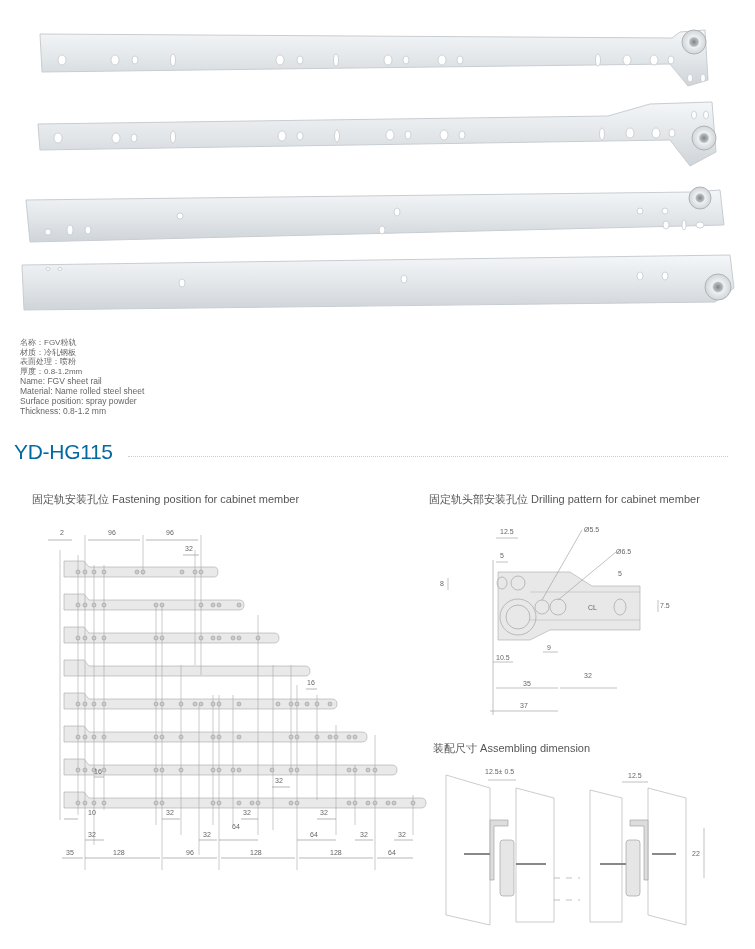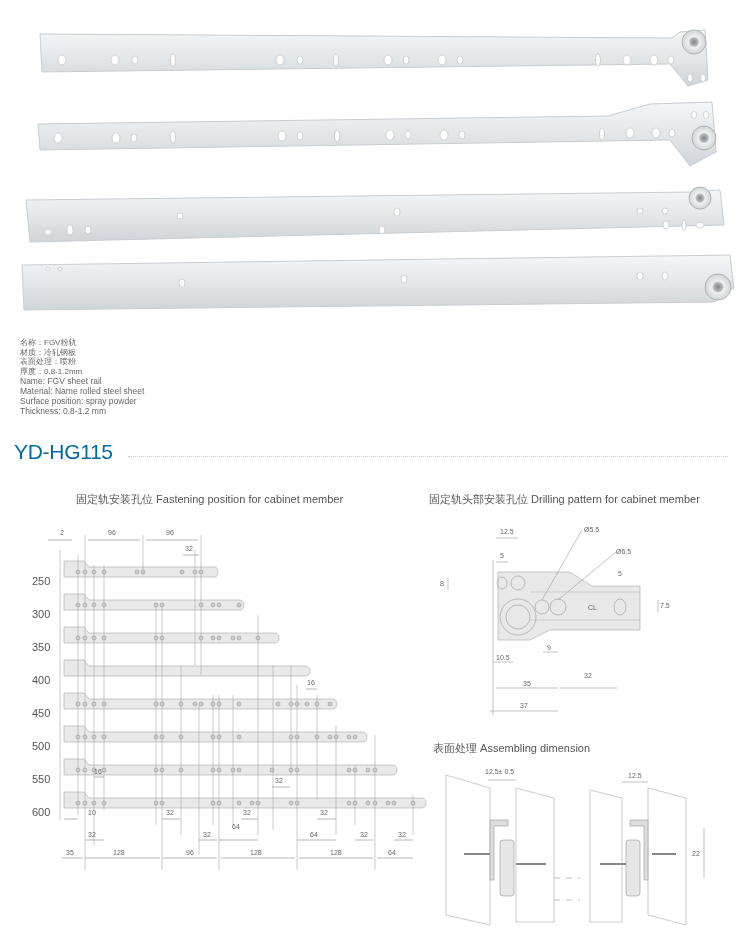--- a/index.html
+++ b/index.html
@@ -120,23 +120,23 @@
   <div>厚度：0.8-1.2mm</div>
   <div class="en">Name: FGV sheet rail</div>
   <div class="en">Material: Name rolled steel sheet</div>
   <div class="en">Surface position: spray powder</div>
   <div class="en">Thickness: 0.8-1.2 mm</div>
 </div>
 
 <div class="abs model">YD-HG115</div>
 <div class="abs model-line"></div>
 
-<div class="abs sec-title" style="left:32px;top:492px;margin-left:44px;">固定轨安装孔位 Fastening position for cabinet member</div>
+<div class="abs sec-title" style="left:32px;top:492px;">固定轨安装孔位 Fastening position for cabinet member</div>
 <div class="abs sec-title" style="left:429px;top:492px;">固定轨头部安装孔位 Drilling pattern for cabinet member</div>
-<div class="abs sec-title" style="left:433px;top:741px;">表面处理 Assembling dimension</div>
+<div class="abs sec-title" style="left:433px;top:741px;">装配尺寸 Assembling dimension</div>
 
 <div class="abs" style="left:0;top:525px;width:430px;height:360px;">
   <svg width="430" height="360" viewBox="0 0 430 360" stroke="#999" fill="none" stroke-width="0.6">
 
     <g fill="#e9e9e9" stroke="#aaa">
       <path d="M64 36 h20 l5 6 h125 q4 0 4 5 q0 5 -4 5 H64 z"></path>
       <path d="M64 69 h20 l5 6 h150 q5 0 5 5 q0 5 -5 5 H64 z"></path>
       <path d="M64 102 h20 l5 6 h185 q5 0 5 5 q0 5 -5 5 H64 z"></path>
       <path d="M64 135 h20 l5 6 h216 q5 0 5 5 q0 5 -5 5 H64 z"></path>
       <path d="M64 168 h20 l5 6 h243 q5 0 5 5 q0 5 -5 5 H64 z"></path>
@@ -299,30 +299,20 @@
         <line x1="394" y1="315" x2="413" y2="315"></line>
       <line x1="62" y1="333" x2="83" y2="333"></line>
         <line x1="85" y1="333" x2="160" y2="333"></line>
         <line x1="163" y1="333" x2="217" y2="333"></line>
         <line x1="221" y1="333" x2="295" y2="333"></line>
         <line x1="299" y1="333" x2="373" y2="333"></line>
         <line x1="377" y1="333" x2="413" y2="333"></line>
     </g>
   </svg>
   
-  <div class="abs" style="left:32px;top:40px;font-size:11px;color:#555;line-height:33px;">
-    <div>250</div>
-    <div>300</div>
-    <div>350</div>
-    <div>400</div>
-    <div>450</div>
-    <div>500</div>
-    <div>550</div>
-    <div>600</div>
-  </div>
   
   <div style="font-size:7px;color:#666;">
     <span class="abs" style="left:60px;top:4px;">2</span>
     <span class="abs" style="left:108px;top:4px;">96</span>
     <span class="abs" style="left:166px;top:4px;">96</span>
     <span class="abs" style="left:185px;top:20px;">32</span>
     <span class="abs" style="left:307px;top:154px;">16</span>
     <span class="abs" style="left:94px;top:243px;">16</span>
     <span class="abs" style="left:275px;top:252px;">32</span>
     <span class="abs" style="left:88px;top:284px;">10</span>

